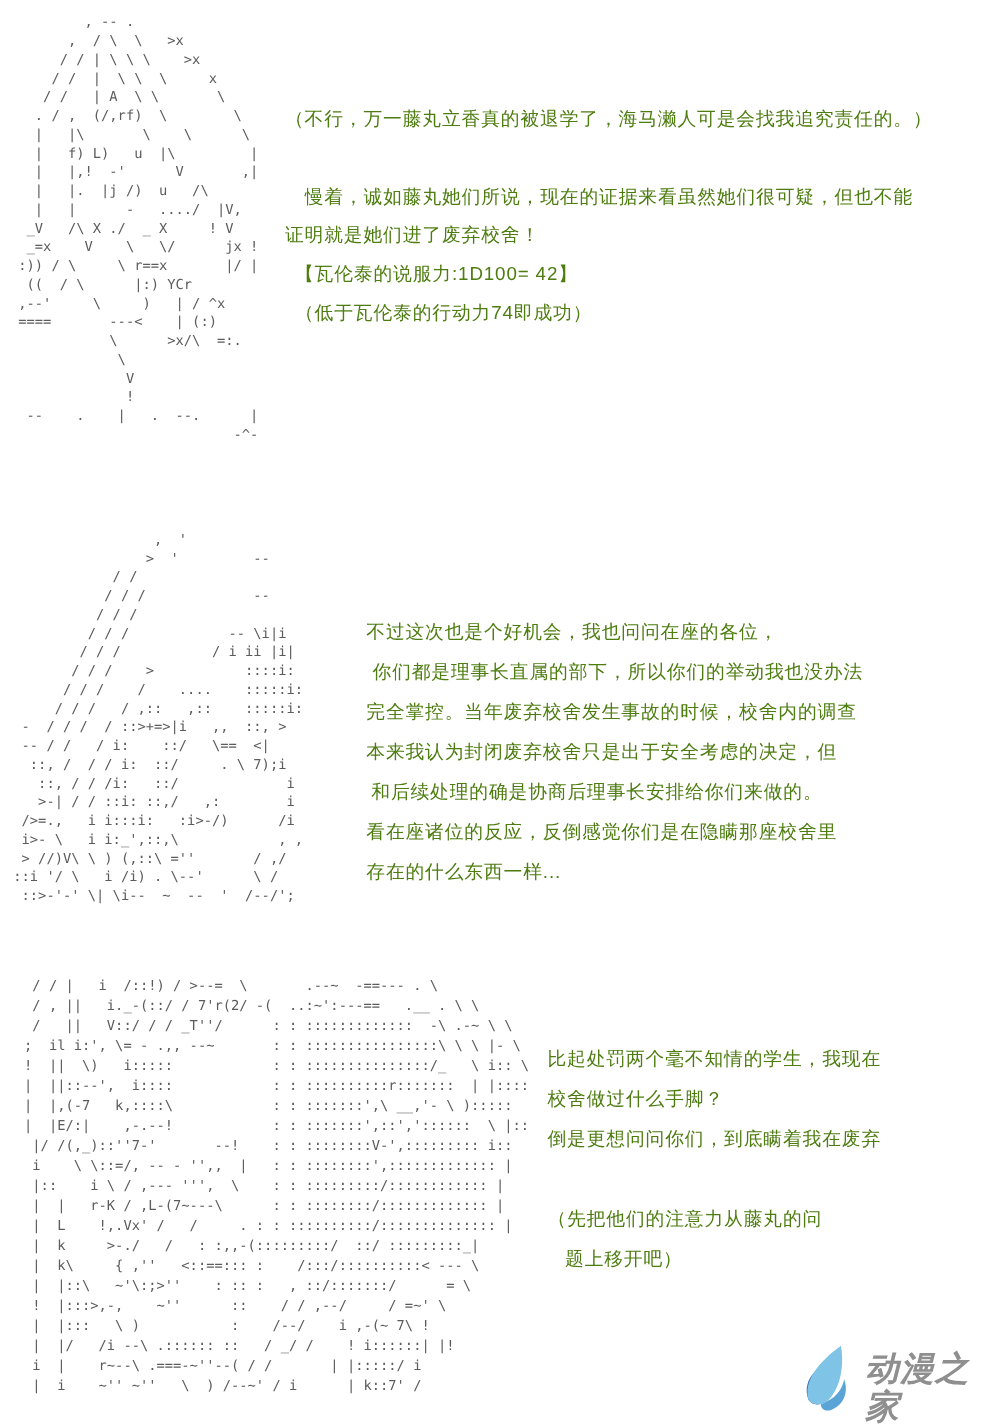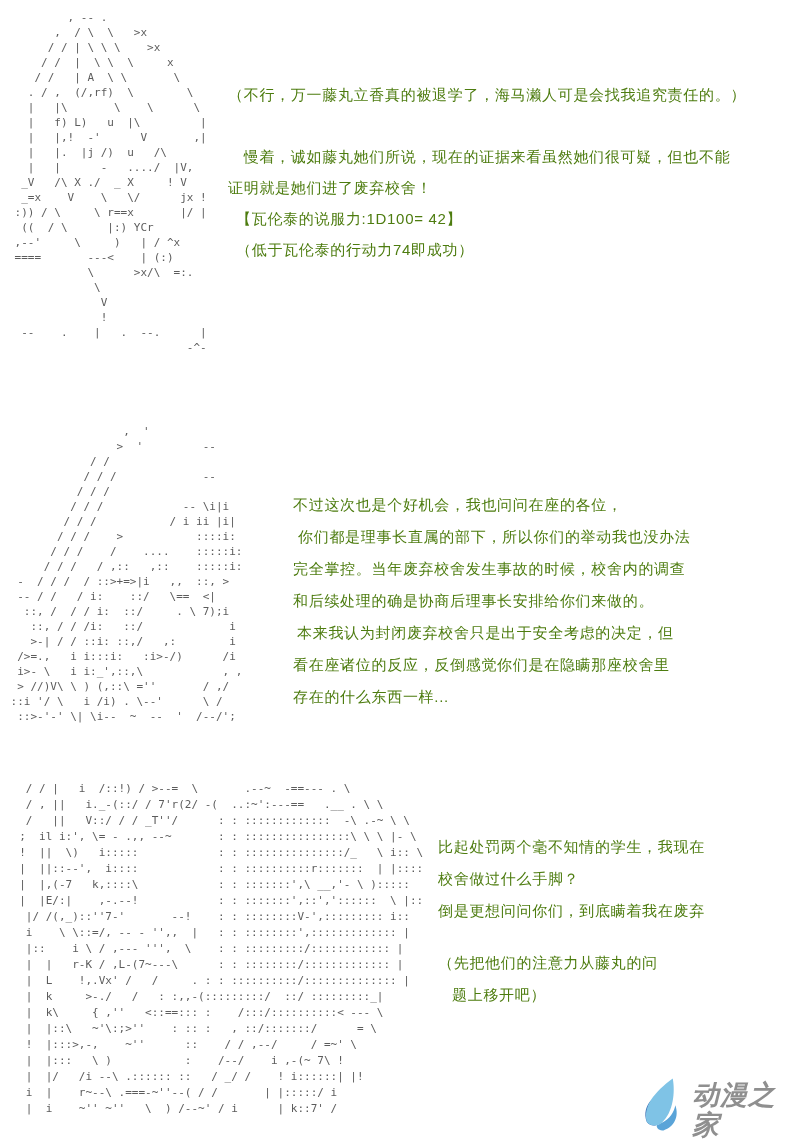--- a/index.html
+++ b/index.html
@@ -34,29 +34,29 @@
   .tb .tl { height: 31px; white-space: nowrap; }
   .tb1 { left: 228px; top: 86px; }
   .tb1 .tl:nth-child(2) { margin-top: 31px; text-align: center; }
   .tb1 .tl:nth-child(n+4) { padding-left: 8px; }
   .tb2 { left: 257px; top: 496px; }
   .tb2 .tl { height: 32px; margin-left: 36px; }
   .tb2 .tl:nth-child(2) { padding-left: 5px; }
   .tb2 .tl:nth-child(5) { padding-left: 4px; }
   .tb3 { left: 438px; top: 838px; }
   .tb3 .tl { height: 32px; }
-  .tb3 .tl:nth-child(4) { margin-top: 20px; }
+  .tb3 .tl:nth-child(4) { margin-top: 32px; }
   .tb3 .tl:nth-child(5) { padding-left: 14px; }
   
   .watermark {
     position: absolute;
     left: 636px;
     top: 1068px;
     display: flex;
-    align-items: flex-end;
+    align-items: center;
   }
   .wm-icon { width: 52px; height: 66px; margin-top: 2px; }
   .wm-text { margin-left: 6px; padding-top: 12px; }
   .wm-name {
     font-size: 27px;
     font-weight: 700;
     font-style: italic;
     color: #8f8f8f;
     letter-spacing: 1px;
     line-height: 30px;
@@ -117,22 +117,22 @@
   /&gt;=.,   i i:::i:   :i&gt;-/)      /i
   i&gt;- \   i i:_',::,\            , ,
   &gt; //)V\ \ ) (,::\ =''       / ,/
  ::i '/ \   i /i) . \--'      \ /
   ::&gt;-'-' \| \i--  ~  --  '  /--/';</pre>
 
   <div class="tb tb2">
     <div class="tl">不过这次也是个好机会，我也问问在座的各位，</div>
     <div class="tl">你们都是理事长直属的部下，所以你们的举动我也没办法</div>
     <div class="tl">完全掌控。当年废弃校舍发生事故的时候，校舍内的调查</div>
+    <div class="tl">本来我认为封闭废弃校舍只是出于安全考虑的决定，但</div>
     <div class="tl">和后续处理的确是协商后理事长安排给你们来做的。</div>
-    <div class="tl">本来我认为封闭废弃校舍只是出于安全考虑的决定，但</div>
     <div class="tl">看在座诸位的反应，反倒感觉你们是在隐瞒那座校舍里</div>
     <div class="tl">存在的什么东西一样...</div>
   </div>
 
   <pre class="aa aa3">   / / |   i  /::!) / &gt;--=  \       .--~  -==--- . \
    / , ||   i._-(::/ / 7'r(2/ -(  ..:~':---==   .__ . \ \
    /   ||   V::/ / / _T''/      : : :::::::::::::  -\ .-~ \ \
   ;  il i:', \= - .,, --~       : : ::::::::::::::::\ \ \ |- \
   !  ||  \)   i:::::            : : :::::::::::::::/_   \ i:: \
   |  ||::--',  i::::            : : ::::::::::r:::::::  | |::::

